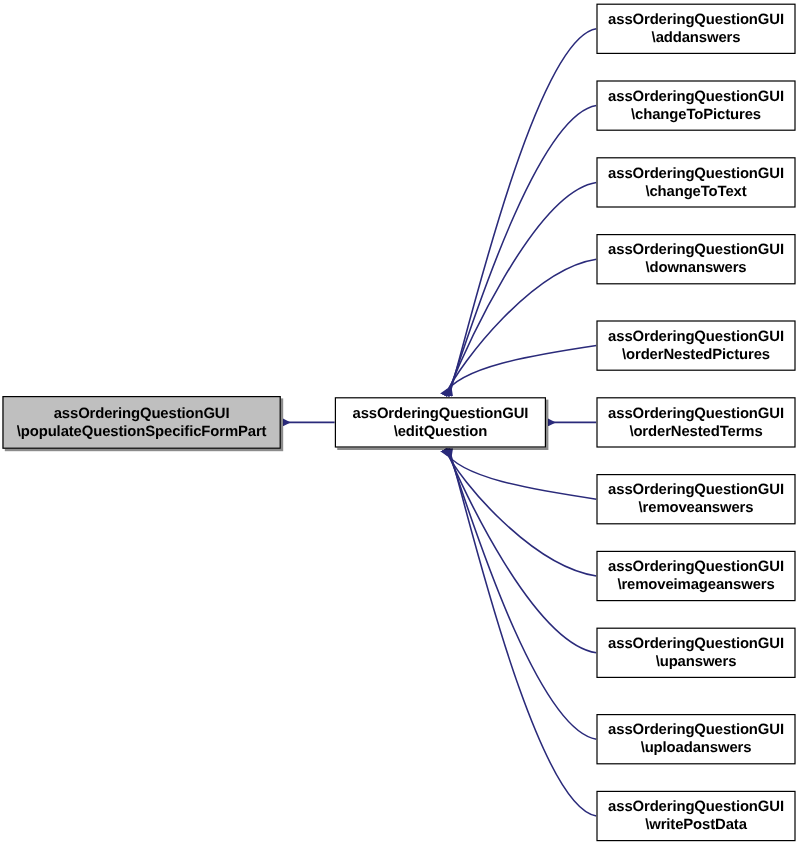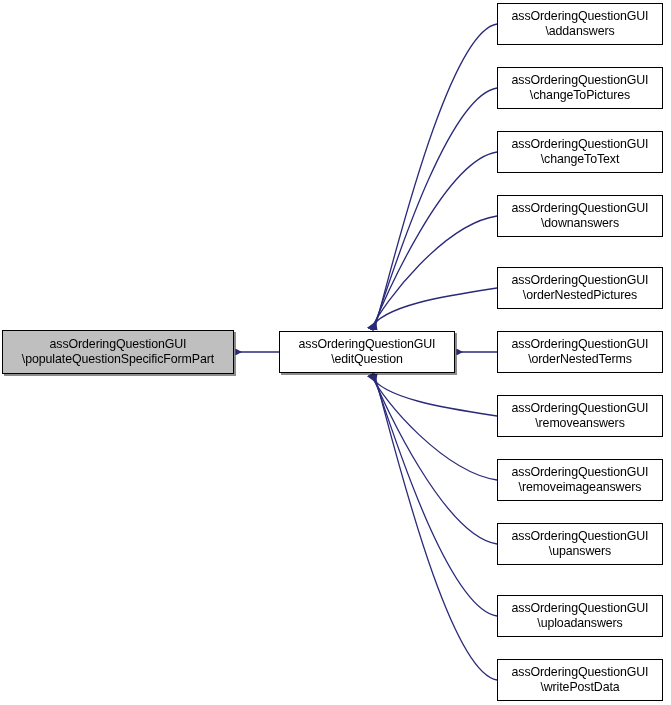--- a/index.html
+++ b/index.html
@@ -52,20 +52,21 @@
     box-shadow: 2px 2px 0 0 rgba(0,0,0,0.45);
   }
   .node-focus {
     background: #ffffff;
     border: 1px solid #000000;
     box-shadow: 2px 2px 0 0 rgba(0,0,0,0.45);
   }
   .node-label {
     display: block;
     padding: 0 3px;
+    font-weight: bold;
   }
 </style>
 </head>
 <body>
 
 <div id="graph-root">
 
   <svg id="edge-layer" viewBox="0 0 671 705" width="671" height="705" xmlns="http://www.w3.org/2000/svg">
     <defs>
       <marker id="arrow-left" viewBox="0 0 10 10" refX="9.2" refY="5" markerWidth="5.2" markerHeight="5.2" orient="auto-start-reverse">

